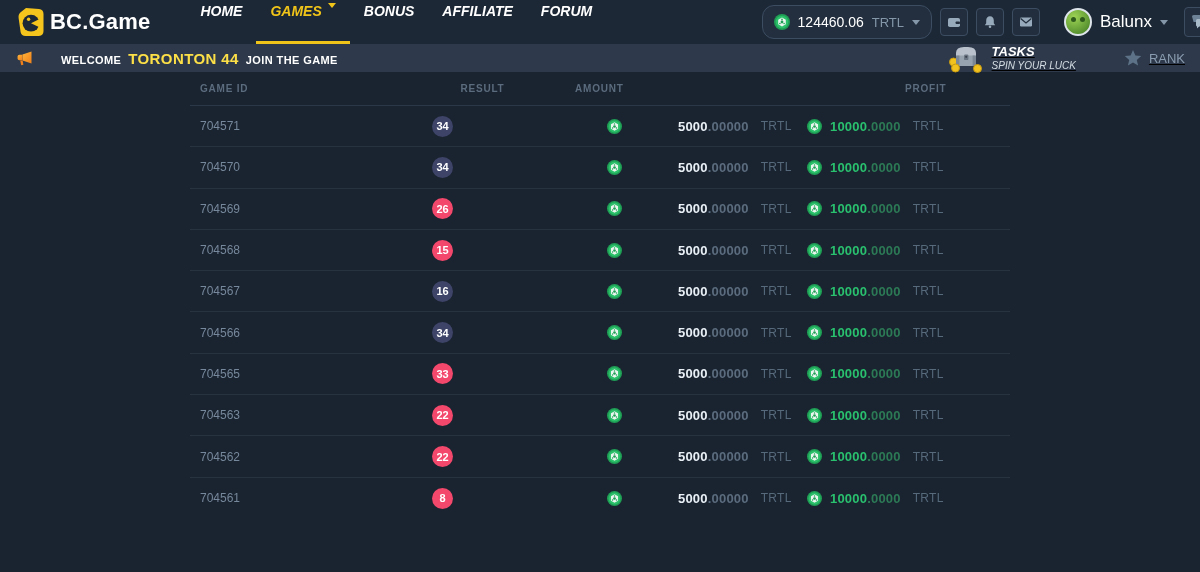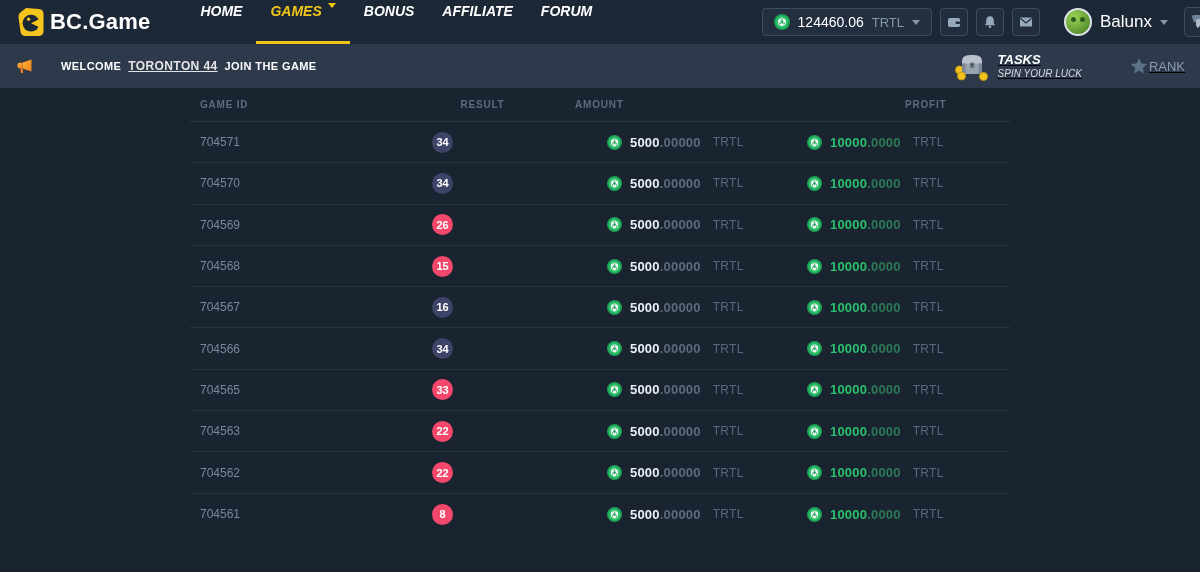--- a/index.html
+++ b/index.html
@@ -8,44 +8,44 @@
 
   
   .header { height:44px; background:#1d2836; display:flex; align-items:center; padding-left:18px; position:relative; }
   .logo { display:flex; align-items:center; gap:6px; cursor:pointer; }
   .logo-text { color:#ffffff; font-size:22px; font-weight:bold; letter-spacing:.2px; }
   .nav { display:flex; height:44px; margin-left:36px; }
   .nav-item { display:flex; gap:6px; padding:3px 14px 0 14px; color:#ffffff; font-size:14px; font-weight:bold; border-bottom:3px solid transparent; cursor:pointer; white-space:nowrap;font-style:italic; }
   .nav-item.active { color:#f0c419; border-bottom-color:#f0c419; }
   .caret { width:0; height:0; border-left:4px solid transparent; border-right:4px solid transparent; border-top:5px solid currentColor; display:inline-block; }
   .hright { margin-left:auto; display:flex; align-items:center; gap:8px; }
-  .balance { height:28px; display:flex; align-items:center; gap:8px; padding:0 11px; border:1px solid #3c4d62; border-radius:4px; background:#232f3e; cursor:pointer; }
+  .balance { height:34px; display:flex; align-items:center; gap:8px; padding:0 11px; border:1px solid #3c4d62; border-radius:12px; background:#232f3e; cursor:pointer; }
   .balance .amt { color:#ffffff; font-size:14px; }
   .balance .bcur { color:#8397a9; font-size:13px; }
   .balance .caret, .user .caret { color:#8397a9; }
   .icon-btn { width:28px; height:28px; border:1px solid #3c4d62; border-radius:4px; display:flex; align-items:center; justify-content:center; background:#222e3d; cursor:pointer; }
   .user { display:flex; align-items:center; gap:8px; margin-left:16px; cursor:pointer; }
   .avatar { width:28px; height:28px; border-radius:50%; border:2px solid #dde4ea; background:radial-gradient(circle at 35% 30%, #9ed455, #5a9431 70%, #3f7a21); position:relative; overflow:hidden; }
   .avatar::before { content:""; position:absolute; left:5px; top:7px; width:5px; height:5px; border-radius:50%; background:#2f5c1c; }
   .avatar::after { content:""; position:absolute; right:5px; top:7px; width:5px; height:5px; border-radius:50%; background:#2f5c1c; }
   .uname { color:#ffffff; font-size:17px; }
   .chat-wrap { position:relative; margin-left:8px; margin-right:-14px; }
   .chat-btn { width:30px; height:30px; border:1px solid #3c4d62; border-radius:4px; display:flex; align-items:center; justify-content:center; background:#222e3d; cursor:pointer; }
 
   
-  .banner { height:44px; background:#2e3a4b; display:flex; align-items:center; padding:0 15px; }
+  .banner { height:28px; background:#2e3a4b; display:flex; align-items:center; padding:0 15px; }
   .b-msg { margin-left:27px; display:flex; align-items:baseline; gap:7px; color:#ffffff; font-weight:bold; letter-spacing:.4px; white-space:nowrap; }
   .b-pre, .b-suf { font-size:11px; }
-  .b-name { font-size:12px; color:#e5e5e5;text-decoration:underline; }
+  .b-name { font-size:15px; color:#fde047; }
   .b-right { margin-left:auto; display:flex; align-items:center;text-decoration:underline; }
   .tasks { display:flex; align-items:center; gap:10px; margin-right:48px; cursor:pointer; }
   .tasks-txt { font-style:italic; color:#ffffff; }
   .tasks-title { font-size:13px; font-weight:bold; line-height:1.15; }
   .tasks-sub { font-size:10px; color:#d5dde4; }
-  .rank { display:flex; align-items:center; gap:1px; color:#8a9cb0; font-size:13px; cursor:pointer; }
+  .rank { display:flex; align-items:center; gap:7px; color:#8a9cb0; font-size:13px; cursor:pointer; }
 
   
   .main { padding-left:190px; }
   .table { width:820px; }
   .thead, .trow { display:grid; grid-template-columns:200px 105px 290px 225px; align-items:center; }
   .thead { height:34px; border-bottom:1px solid #2b3847; color:#5b6c7e; font-size:10px; font-weight:bold; letter-spacing:.8px;gap:40px; }
   .th1 { padding-left:10px; }
   .th2 { text-align:center; }
   .th3 { text-align:left; padding-right:62px; }
   .th4 { padding-right:75px; }
@@ -54,21 +54,21 @@
   .c1 { padding-left:10px; color:#76889b; font-size:12px; }
   .c2 { display:flex; justify-content:center; }
   .badge { min-width:21px; height:21px; padding:0 4px; border-radius:11px; display:flex; align-items:center; justify-content:center; color:#fff; font-size:11px; font-weight:bold; }
   .badge.navy { background:#3d4468; }
   .badge.red  { background:#f3486b; }
   .c3 { display:flex; align-items:center; padding-left:112px; }
   .c4 { display:flex; align-items:center; padding-left:22px; }
   .coin { width:15px; height:15px; margin-right:8px; display:flex; flex:none; }
   .coin svg { width:100%; height:100%; }
   .num { font-size:13px; font-weight:bold; letter-spacing:.2px; white-space:nowrap; }
-  .c3 .int { color:#e9f0f6; } .c3 .dec { color:#5b6c7e; }
+  .c3 .int { color:#e9f0f6;margin-left:48px; } .c3 .dec { color:#5b6c7e; }
   .c4 .int { color:#29c06e; } .c4 .dec { color:#2c7a55; }
   .cur { color:#566a7c; font-size:12px; margin-left:12px; letter-spacing:.3px; }
 </style>
 </head>
 <body>
 
 <div class="header">
   <div class="logo">
     <span style="display:flex;">
       <svg width="26" height="30" viewBox="0 0 26 30">

